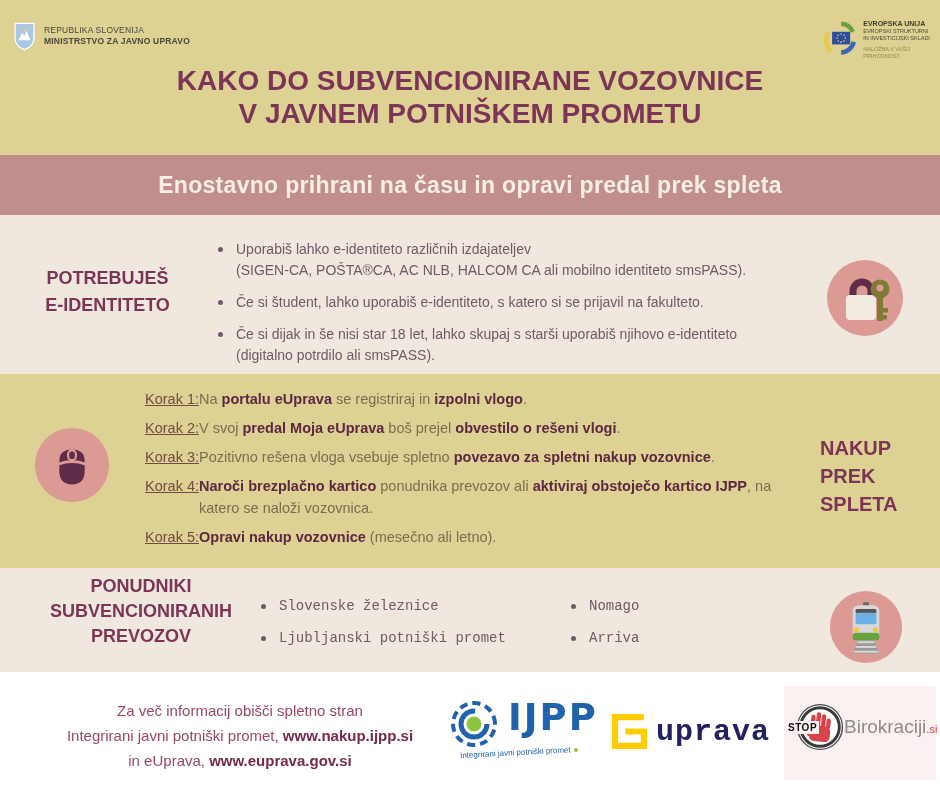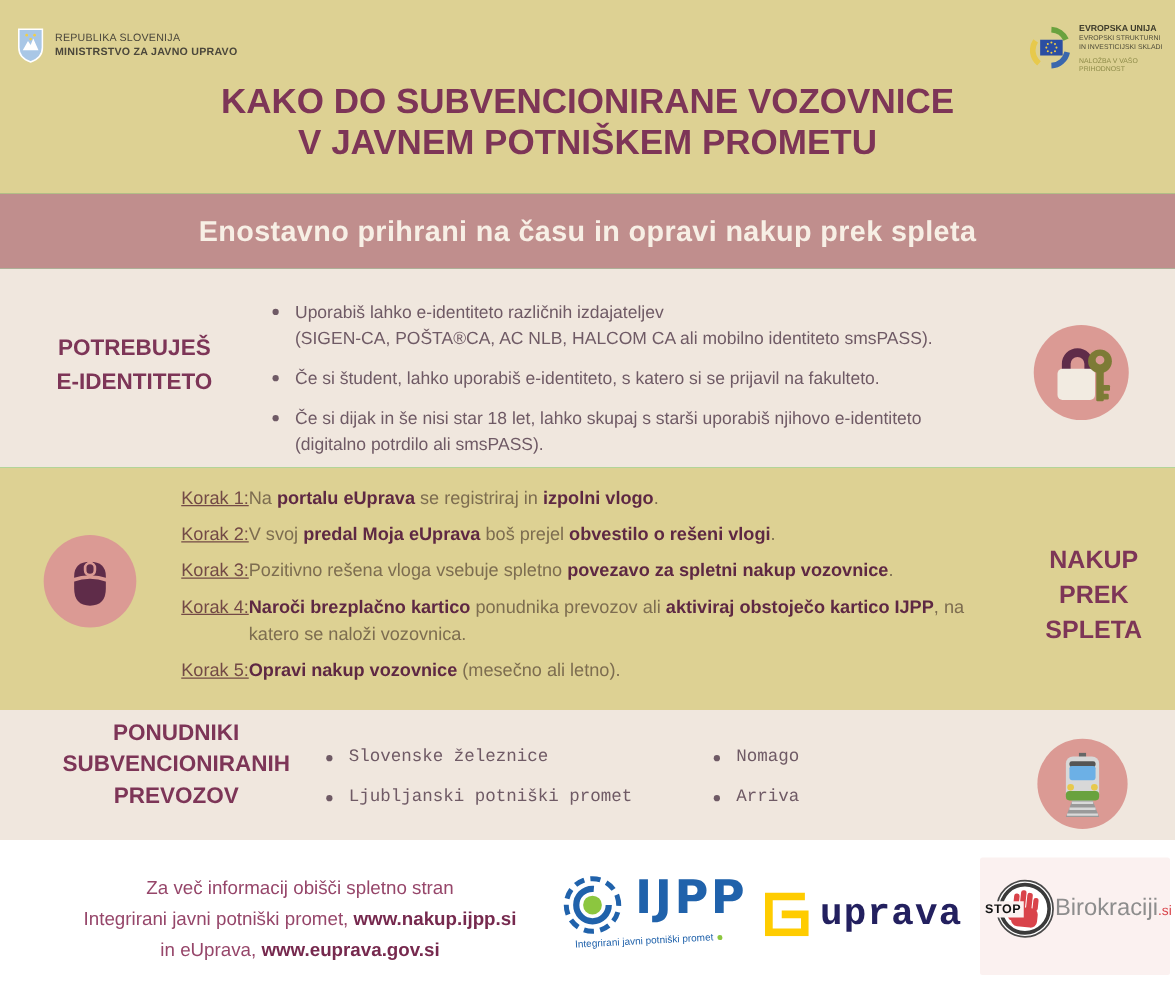--- a/index.html
+++ b/index.html
@@ -34,21 +34,21 @@
   ul.blist li{position:relative;padding-left:24px;margin-bottom:11px;line-height:21px;}
   ul.blist li::before{content:"";position:absolute;left:6px;top:8px;width:5px;height:5px;border-radius:50%;background:currentColor;}
   .circle-icon{position:absolute;}
 
   
   .steps-list{position:absolute;left:145px;top:14px;width:660px;font-size:14.5px;}
   .step-row{display:flex;gap:0;line-height:22px;margin-bottom:7px;color:var(--step-regular);}
   .step-label{color:var(--step-label);text-decoration:underline;white-space:nowrap;flex:0 0 auto;}
   .step-text{flex:1;}
   .step-text .sb{font-weight:700;color:var(--step-bold);}
-  .side-label{position:absolute;left:820px;top:60px;width:110px;text-align:center;color:var(--maroon);font-size:20px;font-weight:700;line-height:28px;}
+  .side-label{position:absolute;left:820px;top:60px;width:110px;text-align:left;color:var(--maroon);font-size:20px;font-weight:700;line-height:28px;}
 
   
   .prov-heading{position:absolute;left:0;top:6px;width:232px;text-align:center;color:var(--maroon);font-size:18px;font-weight:700;line-height:25px;padding-left:25px;}
   .prov-col{position:absolute;top:28px;width:300px;font-size:15px;}
   .prov-col li{margin-bottom:4px;line-height:21px;font-family:Liberation Mono, monospace;}
   .prov-col1{left:255px;}
   .prov-col2{left:565px;}
 
   
   .footer-info{position:absolute;left:20px;top:26px;width:440px;text-align:center;color:var(--footer-text);font-size:15px;line-height:25px;}
@@ -113,21 +113,21 @@
       </div>
     </div>
 
     <h1 class="title" style="margin:0;">
       <div>KAKO DO SUBVENCIONIRANE VOZOVNICE</div>
       <div>V JAVNEM POTNIŠKEM PROMETU</div>
     </h1>
   </header>
 
   <div class="sec banner">
-    <span class="banner-text">Enostavno prihrani na času in opravi nakup prek spleta</span>
+    <span class="banner-text">Enostavno prihrani na času in opravi predal prek spleta</span>
   </div>
 
   <section class="sec sec-eid">
     <div class="eid-heading">
       <div>POTREBUJEŠ</div>
       <div>E-IDENTITETO</div>
     </div>
     <ul class="blist eid-bullets">
         <li>
           <div>Uporabiš lahko e-identiteto različnih izdajateljev</div>

